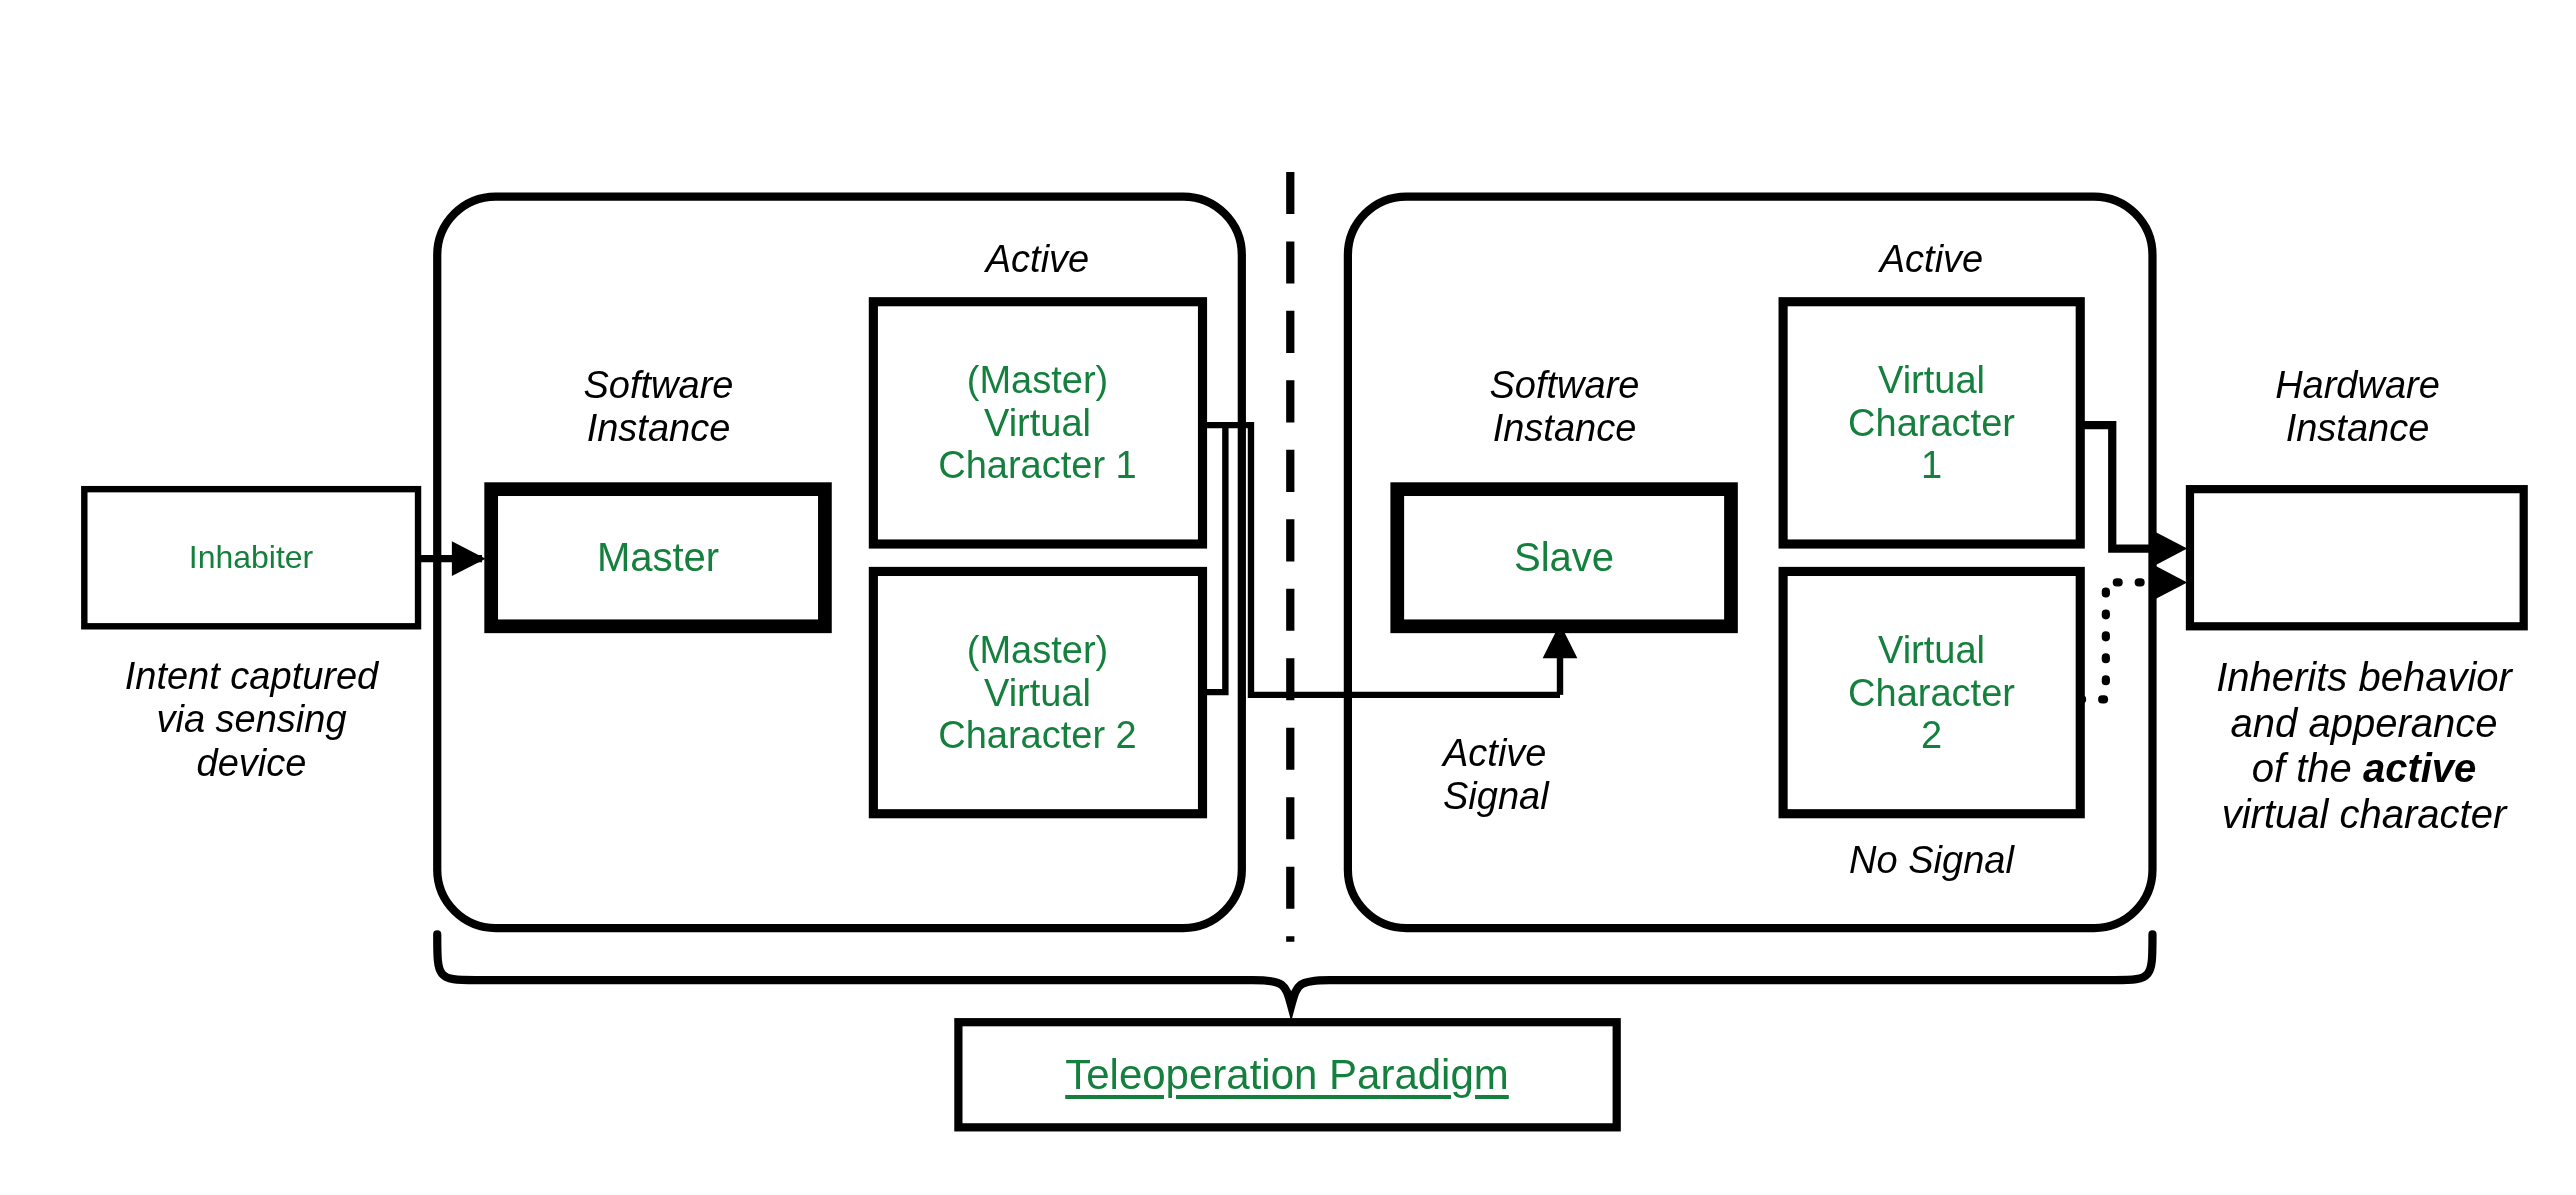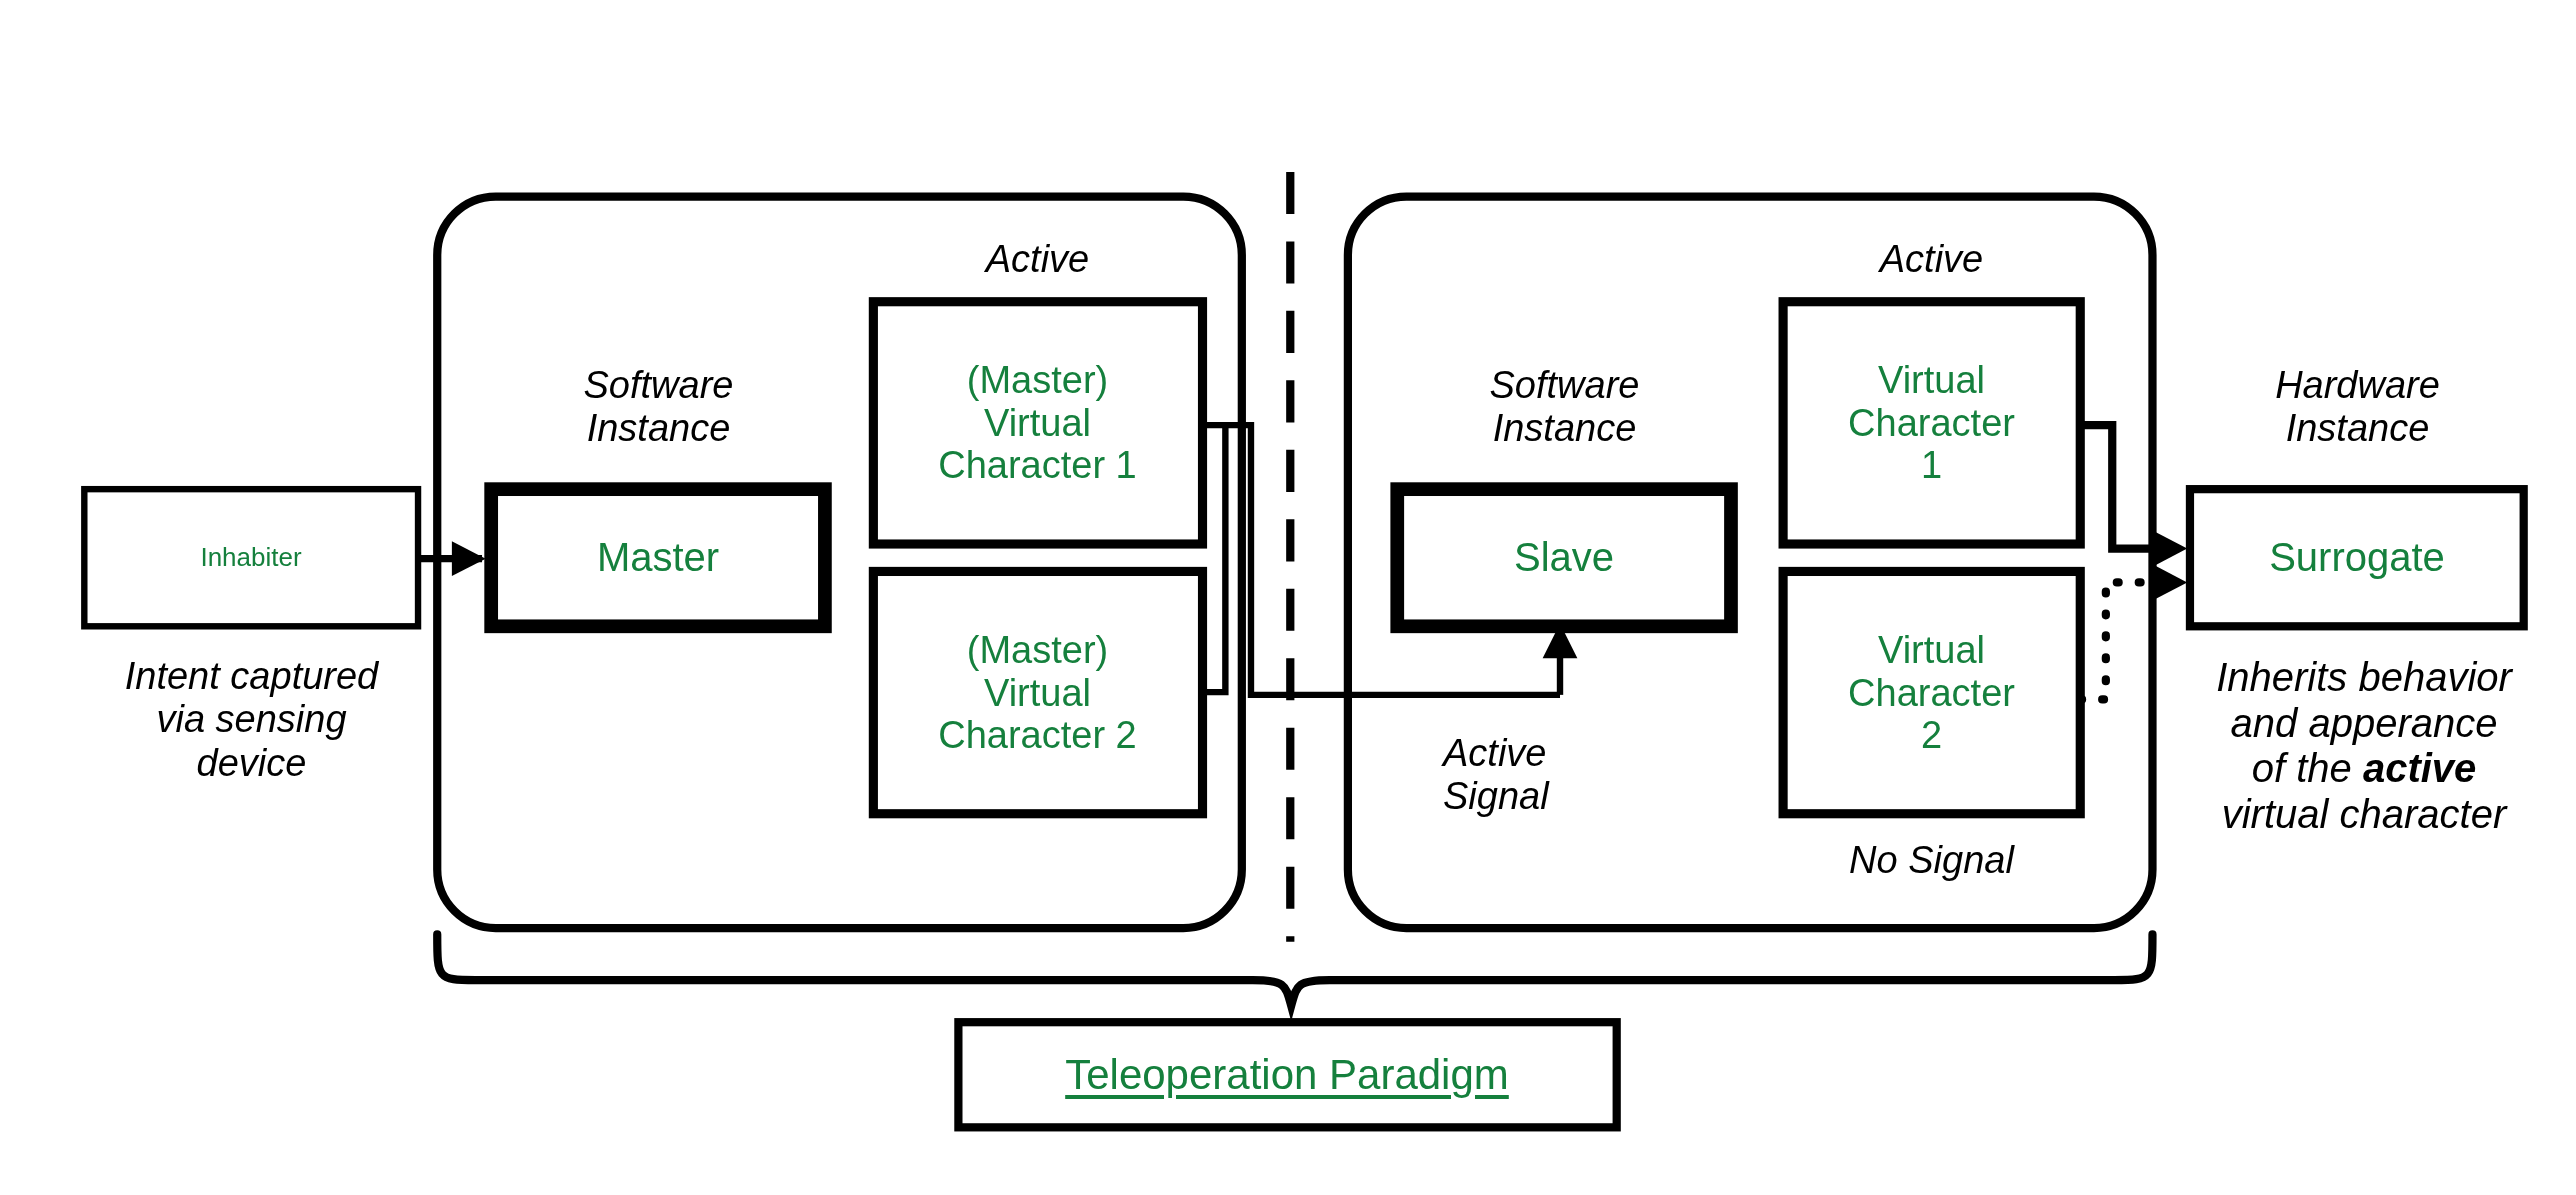--- a/index.html
+++ b/index.html
@@ -61,21 +61,21 @@
 
     <rect x="2395" y="535" width="365" height="150" fill="#fff" stroke="#000" stroke-width="9"></rect>
 
     <path d="M 478,1022 C 478,1070 478,1072 520,1072 L 1370,1072 C 1406,1072 1406,1078 1412,1100
              C 1418,1078 1418,1072 1454,1072 L 2312,1072 C 2354,1072 2354,1070 2354,1022" fill="none" stroke="#000" stroke-width="9" stroke-linecap="round"></path>
 
     <rect x="1048" y="1118" width="720" height="115" fill="#fff" stroke="#000" stroke-width="9"></rect>
   </svg>
 
 
-  <div class="boxtext" style="left:84px;top:489px;width:334px;height:137px;font-size:26px;">Inhabiter</div>
+  <div class="boxtext" style="left:84px;top:489px;width:334px;height:137px;font-size:32px;">Inhabiter</div>
 
   <div class="lbl it ctr" style="left:57px;top:655px;width:389px;font-size:38px;">Intent captured
 via sensing
 device</div>
 
   <div class="lbl it ctr" style="left:494px;top:364px;width:329px;font-size:38px;">Software
 Instance</div>
 
   <div class="boxtext" style="left:491px;top:489px;width:334px;height:137px;font-size:40px;">Master</div>
 
@@ -105,21 +105,20 @@
 
   <div class="boxtext" style="left:1783px;top:572px;width:297px;height:242px;font-size:38px;">Virtual
 Character
 2</div>
 
   <div class="lbl it ctr" style="left:1783px;top:839px;width:297px;font-size:38px;">No Signal</div>
 
   <div class="lbl it ctr" style="left:2193px;top:364px;width:329px;font-size:38px;">Hardware
 Instance</div>
 
-  <div class="boxtext" style="left:2190px;top:489px;width:334px;height:137px;font-size:40px;">Surrogate</div>
 
   <div class="lbl it ctr" style="left:2158px;top:655px;width:412px;font-size:40px;white-space:normal;">
     <span style="white-space:pre-line;">Inherits behavior
 and apperance
 of the </span><span class="bi">active</span><span style="white-space:pre-line;">
 virtual character</span>
   </div>
 
   <div class="boxtext" style="left:958px;top:1022px;width:658px;height:105px;font-size:42px;">
     <span class="uline">Teleoperation Paradigm</span>

